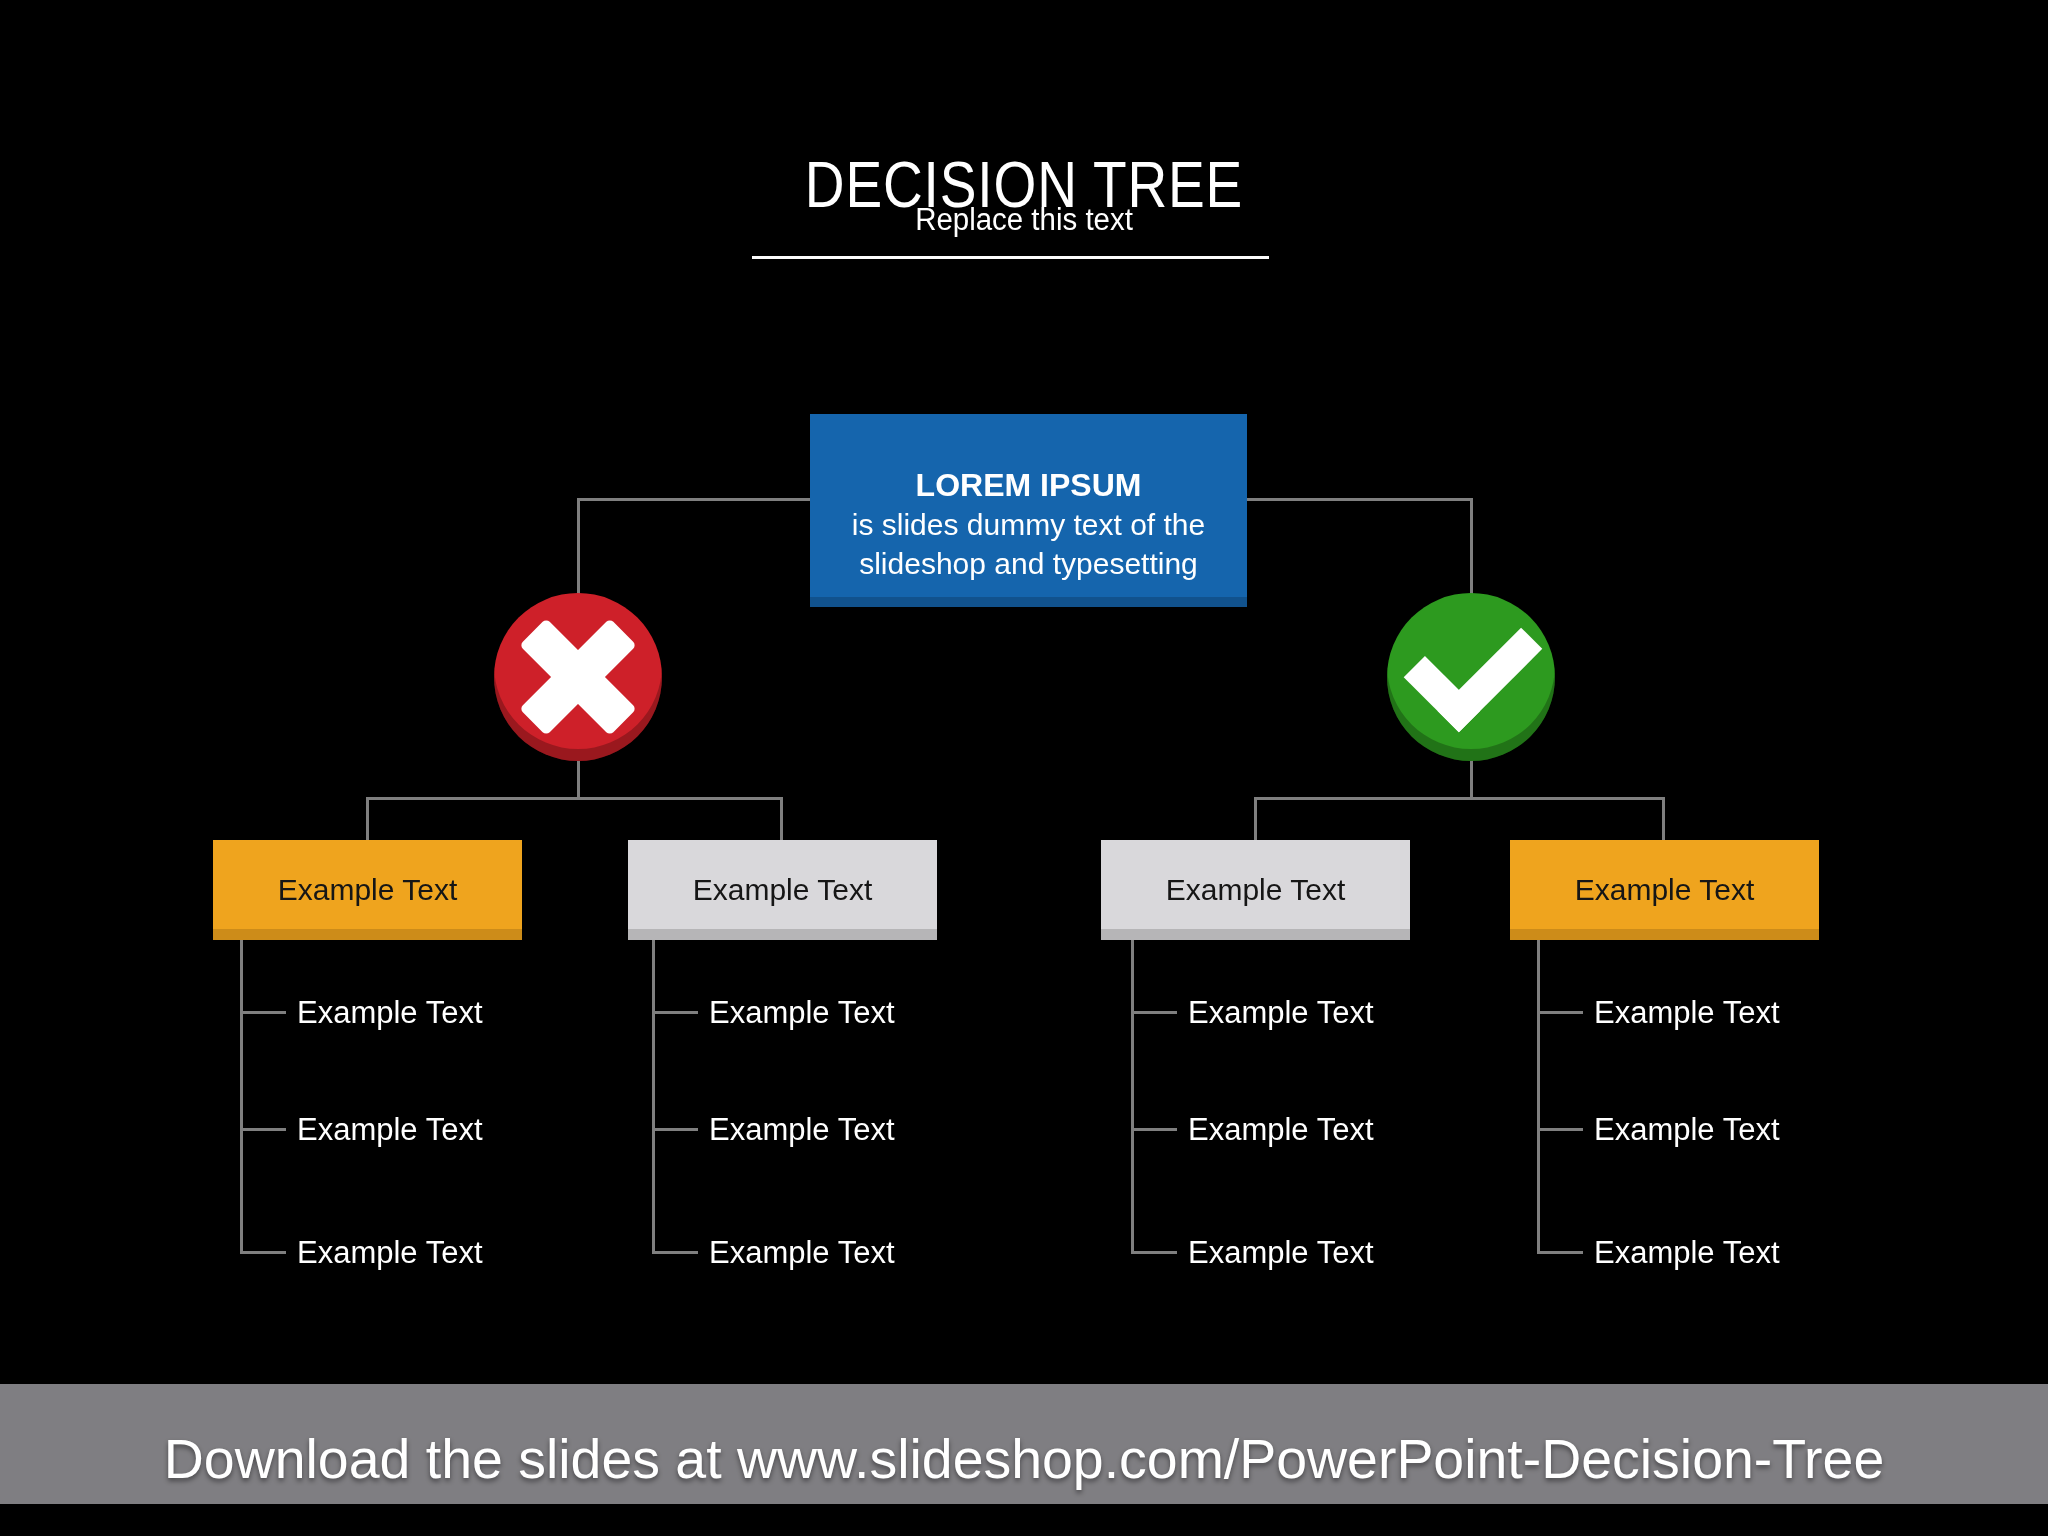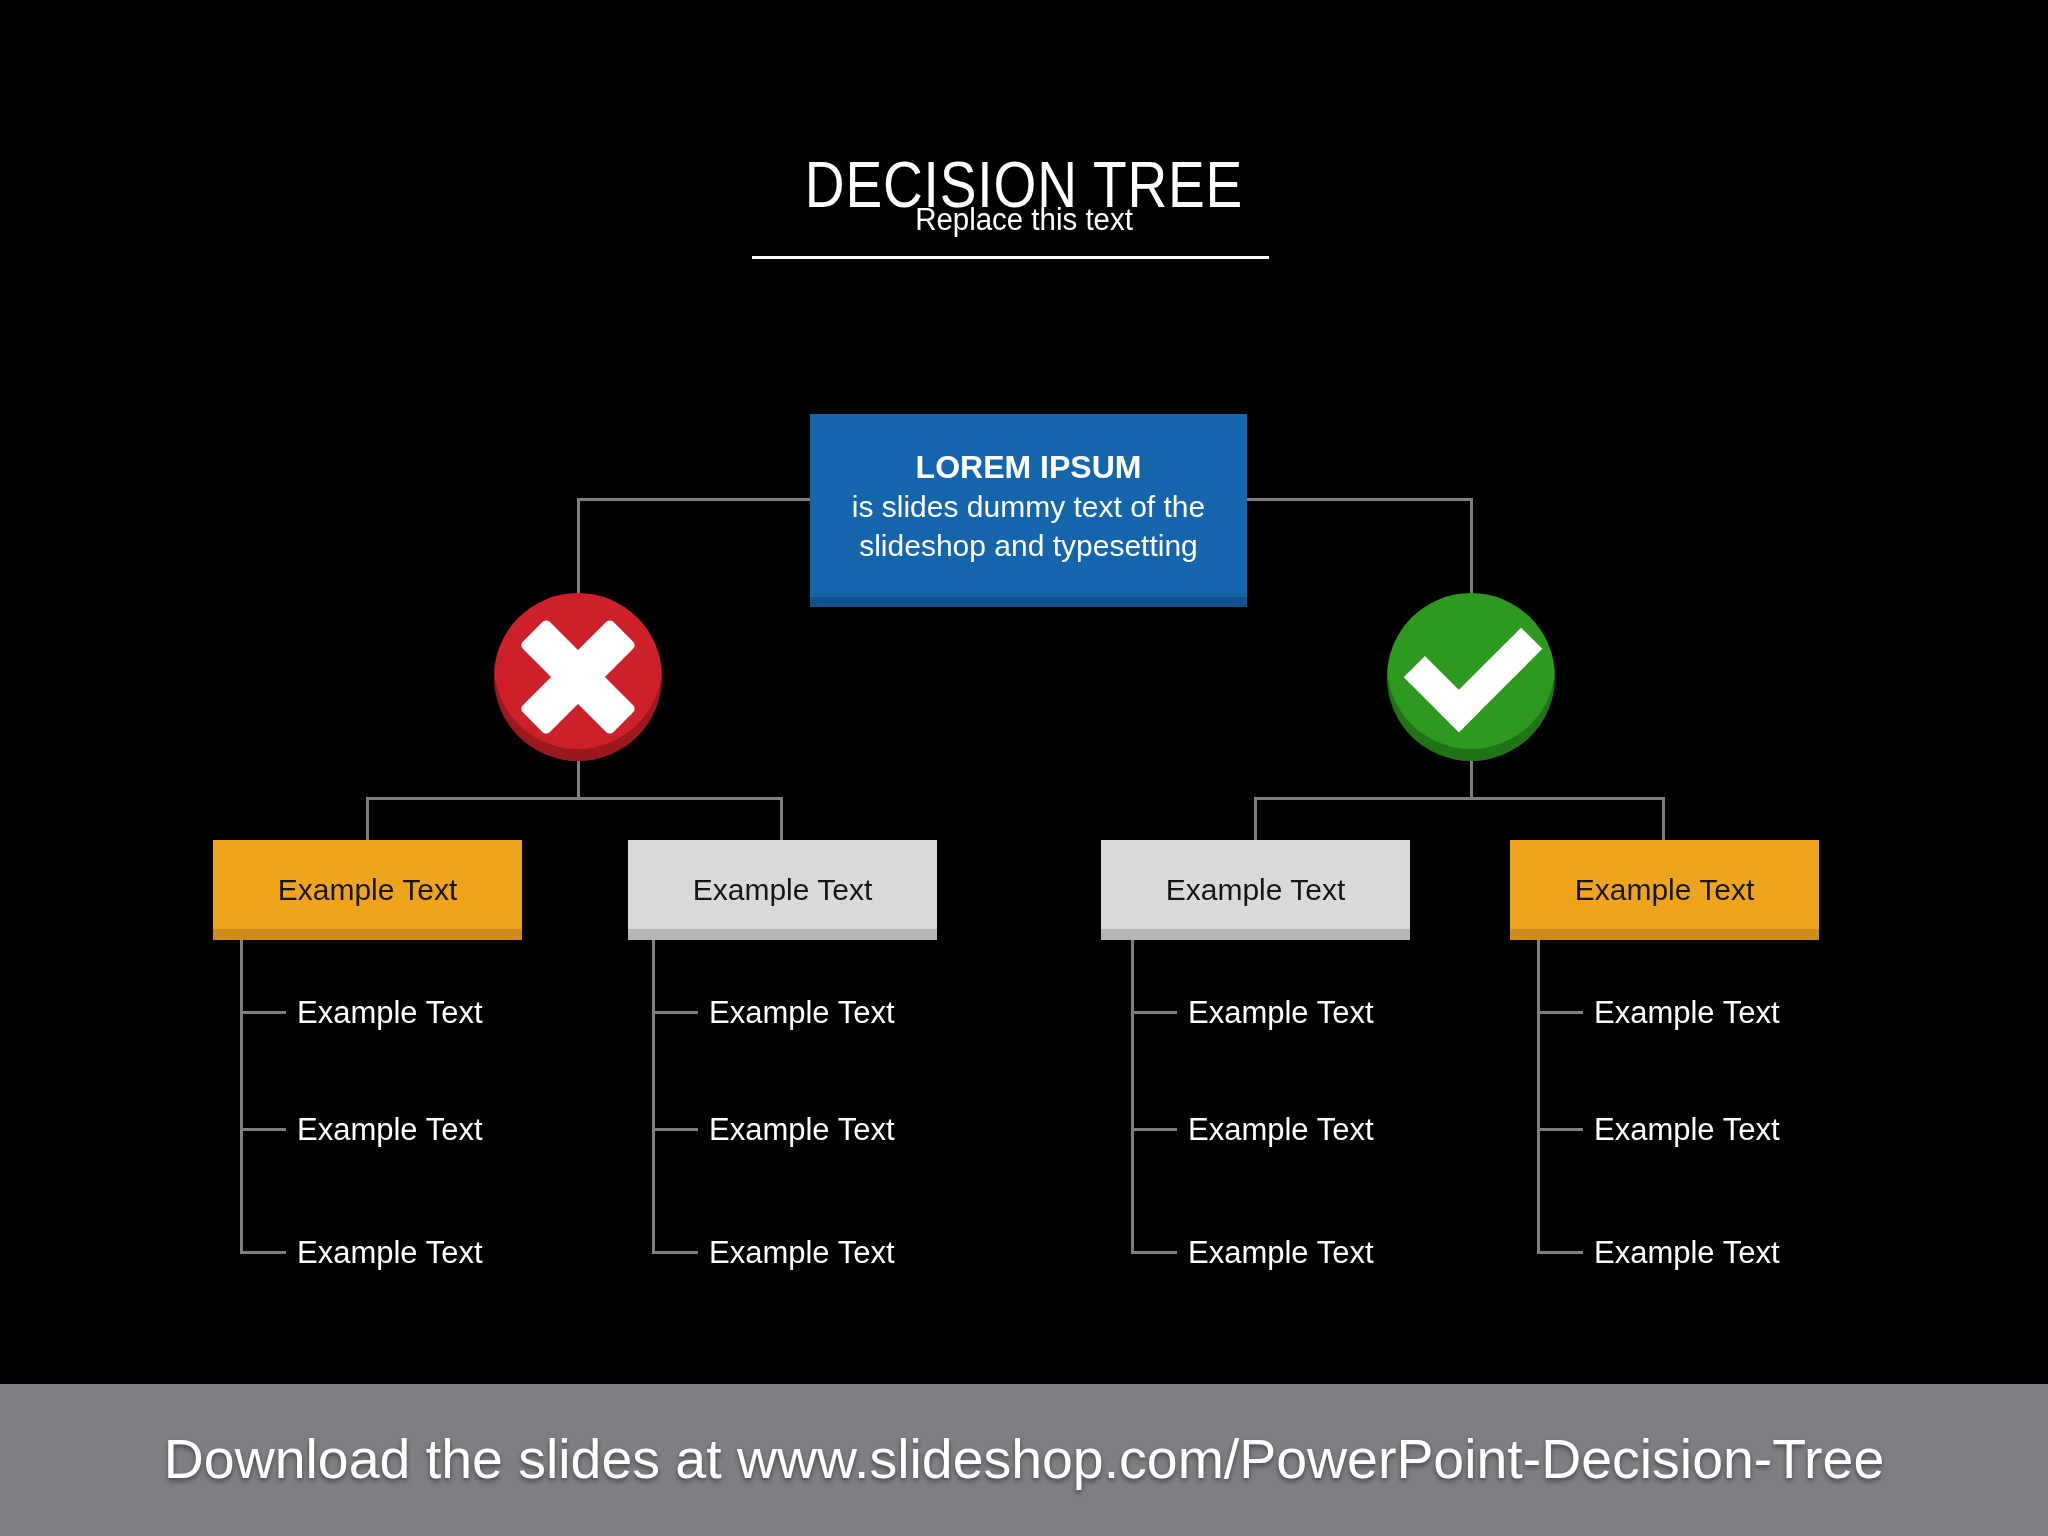--- a/index.html
+++ b/index.html
@@ -27,21 +27,21 @@
   
   .line{ position:absolute; background:var(--connector-gray,#7f7f7f); z-index:1; }
   .h{ height:3px; } .v{ width:3px; }
   
   .root-box{
     position:absolute; left:810px; top:414px; width:437px; height:193px;
     background:var(--accent-blue,#1565ad); z-index:2; color:#fff;
     text-align:center; box-shadow:inset 0 -10px 0 rgba(0,0,0,.18);
     padding-top:33px; box-sizing:border-box;
   }
-  .root-title{ font-size:32px; font-weight:700; line-height:40px; }
+  .root-title{ font-size:32px; font-weight:700; line-height:40px;margin-top:18px; }
   .root-body{ font-size:30px; line-height:39px; }
   
   .circle{
     position:absolute; width:168px; height:168px; border-radius:50%;
     z-index:2; display:flex; align-items:center; justify-content:center;
     box-shadow:inset 0 -12px 0 rgba(0,0,0,.25);
   }
   .circle.red{ left:494px; top:593px; background:var(--negative-red,#ce2029); }
   .circle.green{ left:1387px; top:593px; background:var(--positive-green,#2d9a1f); }
   .cross{ position:relative; width:130px; height:130px; display:block; }
@@ -65,21 +65,21 @@
   .node-box.orange{ background:var(--accent-orange,#efa41e); box-shadow:inset 0 -11px 0 rgba(0,0,0,.14); }
   .node-box.gray{ background:var(--neutral-gray,#d9d8db); box-shadow:inset 0 -11px 0 rgba(0,0,0,.16); }
   .node-0{ left:213px; } .node-1{ left:628px; } .node-2{ left:1101px; } .node-3{ left:1510px; }
   
   .child{
     position:absolute; height:44px; line-height:44px;
     color:#fff; font-size:31px; white-space:nowrap;
   }
   
   .footer-bar{
-    position:absolute; left:0; top:1384px; width:2048px; height:152px;
+    position:absolute; left:0; top:1384px; width:2048px; height:120px;
     background:var(--footer-gray,#7f7e82); z-index:3;
   }
   .footer-text{
     width:100%; height:152px; line-height:150px; text-align:center;
     color:#fff; font-size:56px; white-space:nowrap;
     text-shadow:0 3px 5px rgba(0,0,0,.45);
     transform:scaleX(.99); transform-origin:center;
   }
 </style>
 </head>

